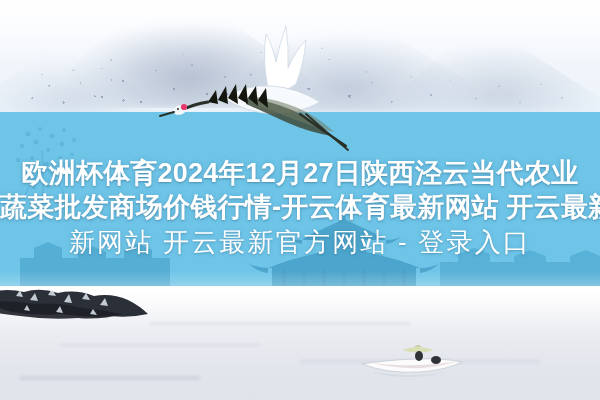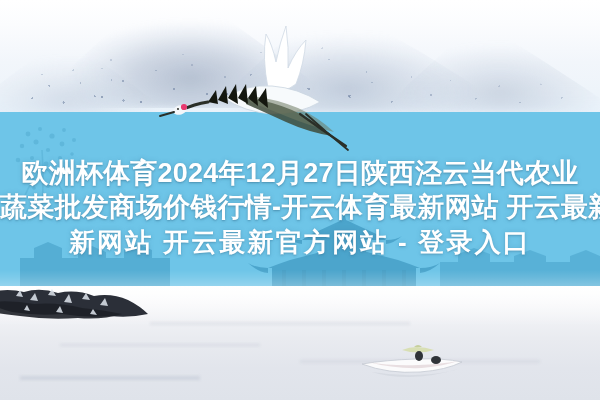--- a/index.html
+++ b/index.html
@@ -242,21 +242,21 @@
     font-weight: 700;
     font-size: 27px;
     letter-spacing: 0.2px;
     text-shadow:
       0 1px 2px rgba(40,90,120,0.42),
       0 0 5px rgba(50,105,140,0.26);
   }
   .line-1 { margin-bottom: 7px; }
   .line-2 { margin-bottom: 8px; }
   .line-3 {
-    font-weight: 700;
+    font-weight: 400;
     font-size: 26px;
     letter-spacing: 2.2px;
     text-shadow:
       0 1px 2px rgba(40,90,120,0.34),
       0 0 5px rgba(50,105,140,0.22);
   }
 </style>
 </head>
 <body>
 

